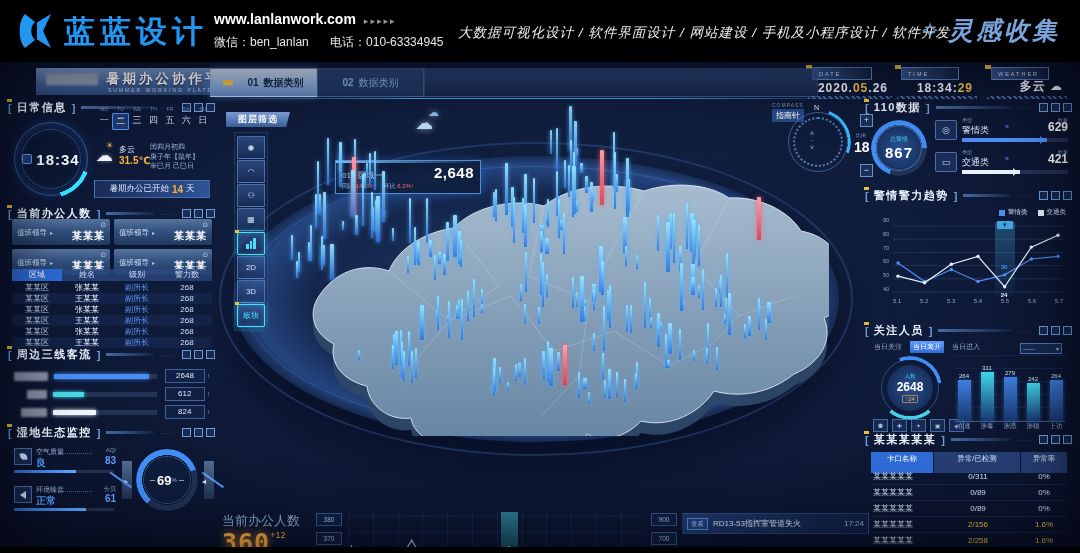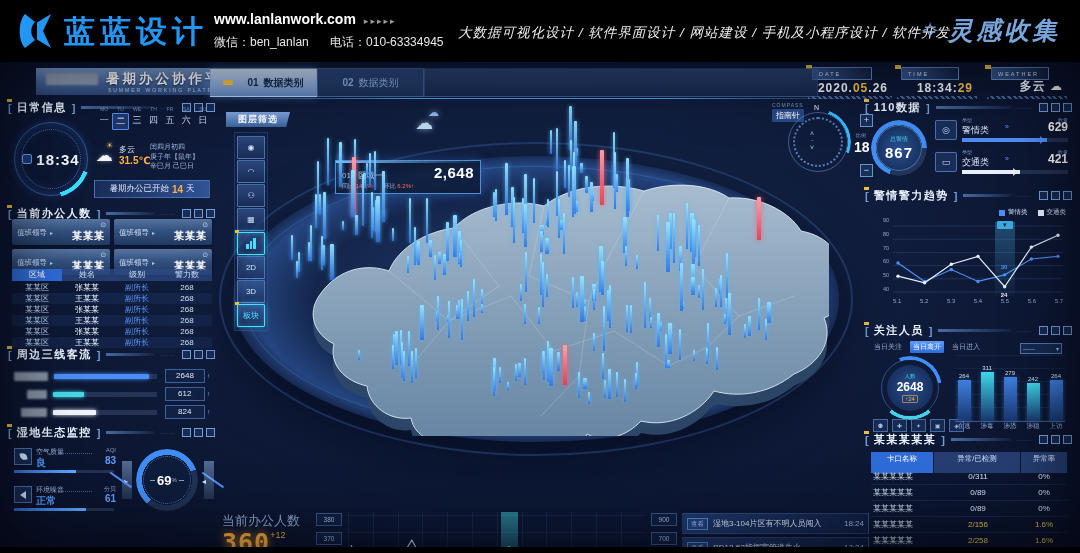--- a/index.html
+++ b/index.html
@@ -1053,24 +1053,19 @@
         </svg>
     </div>
 
     <div id="office-r">
         <div>900</div>
         <div>700</div>
       </div>
     <div id="alerts">
         <div class="arow">
           <span class="atag">查看</span>
-          <span class="atx">湿地3-104片区有不明人员闯入</span>
-          <span class="atm">18:24</span>
-        </div>
-        <div class="arow">
-          <span class="atag">查看</span>
           <span class="atx">RD13-53指挥室管道失火</span>
           <span class="atm">17:24</span>
         </div>
       </div>
 
   </div>
 </div>
 
 </body></html>

